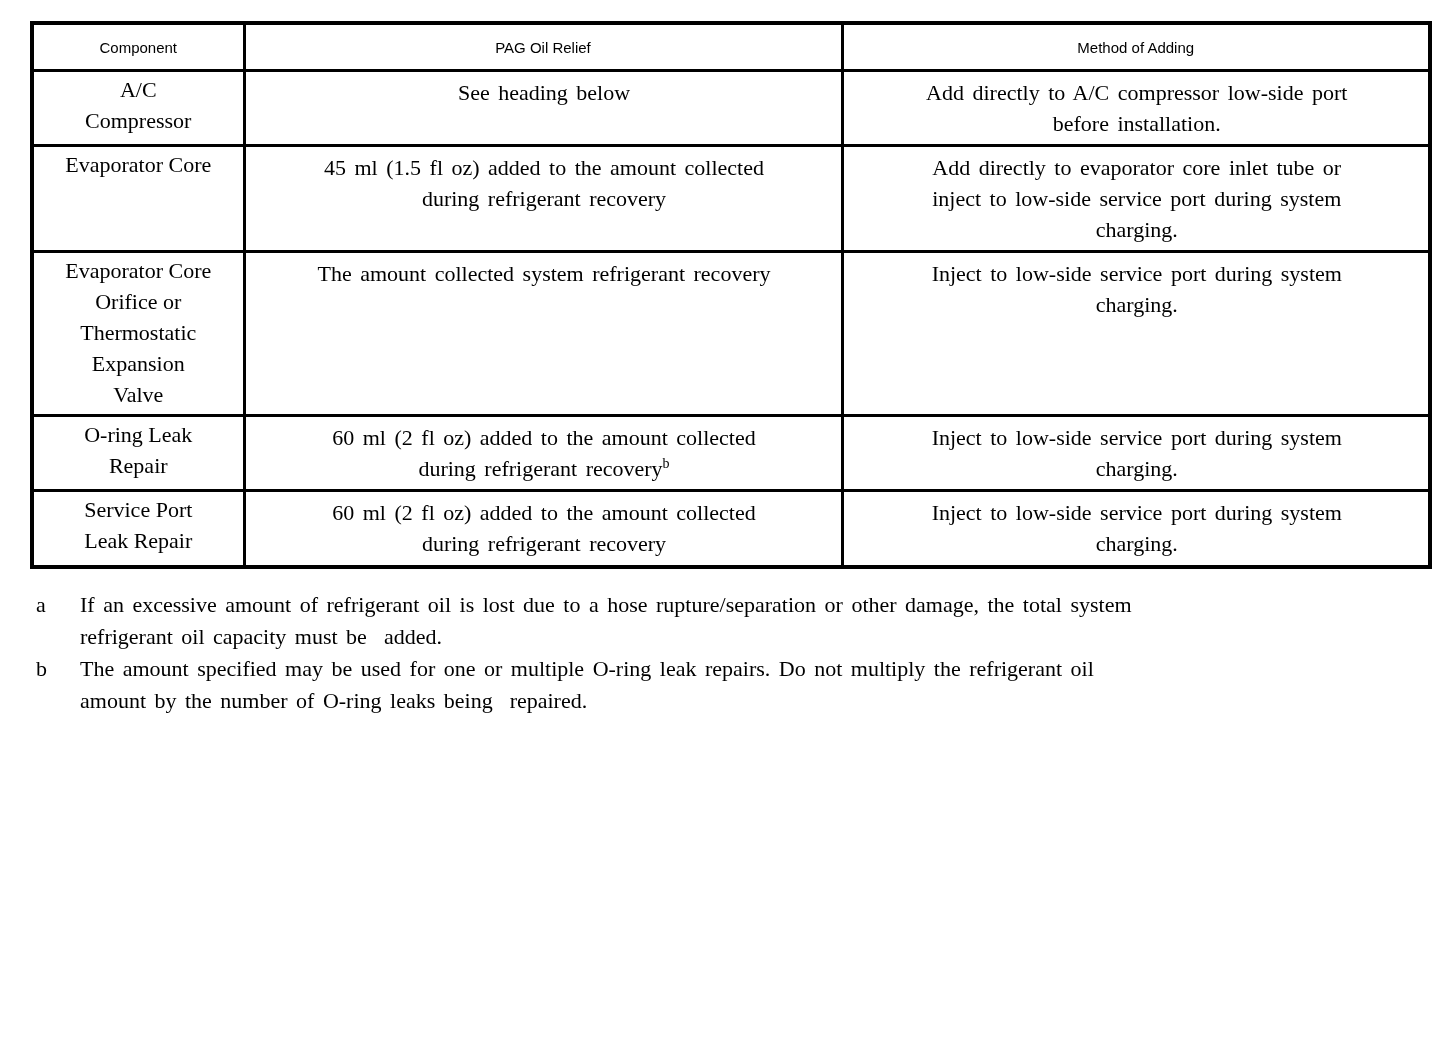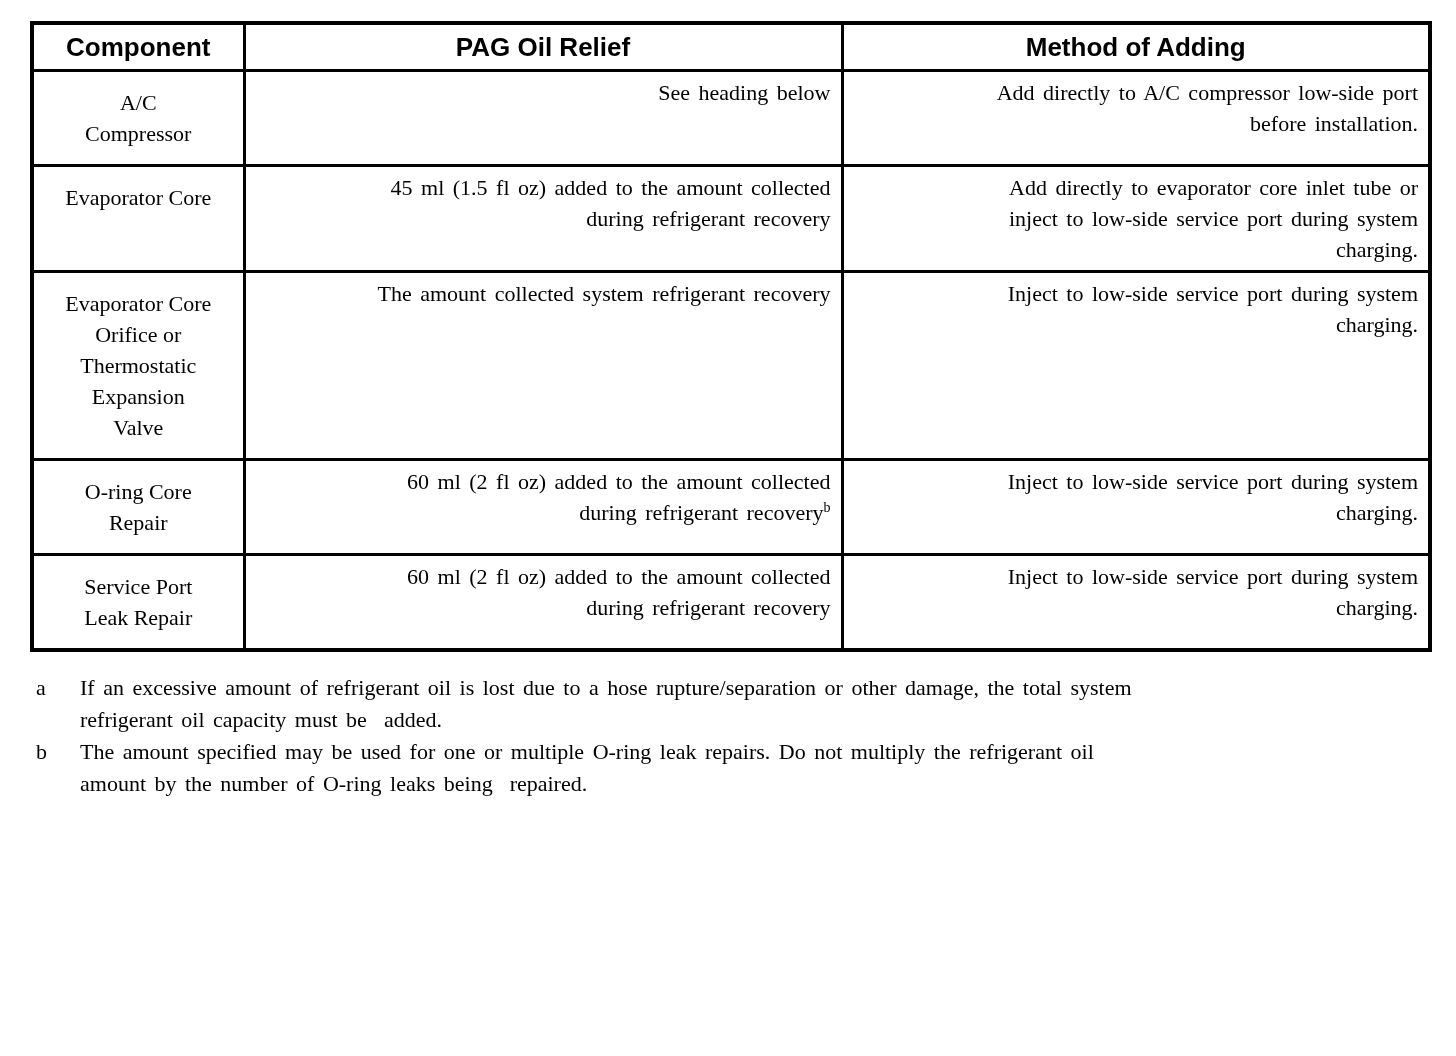--- a/index.html
+++ b/index.html
@@ -22,39 +22,39 @@
     table-layout: fixed;
   }
   table.pag-table, table.pag-table th, table.pag-table td {
     border: 3px solid #000000;
   }
   table.pag-table {
     border-width: 4px;
   }
   th.hdr {
     font-family: "Liberation Sans", sans-serif;
-    font-weight: bold;
-    font-size: 26px;
+    font-weight: normal;
+    font-size: 15px;
     vertical-align: middle;
     height: 40px;
     padding: 2px 4px;
   }
   td {
     vertical-align: top;
     font-size: 22px;
     line-height: 31px;
     box-sizing: border-box;
   }
   td.comp {
     text-align: center;
     white-space: pre-line;
-    padding: 15px 6px;
+    padding: 2px 6px;
   }
   td.amt, td.mth {
-    text-align: right;
+    text-align: center;
     white-space: pre-line;
     word-spacing: 3px;
     padding: 5px 10px 5px 12px;
   }
   sup.fn-ref {
     font-size: 14px;
     line-height: 0;
   }
   .footnotes {
     margin-top: 20px;
@@ -115,21 +115,21 @@
         <td class="comp">Evaporator Core
 Orifice or
 Thermostatic
 Expansion
 Valve</td>
         <td class="amt"><span>The amount collected system refrigerant recovery</span><sup class="fn-ref"></sup></td>
         <td class="mth">Inject to low-side service port during system
 charging.</td>
       </tr>
       <tr style="height:72px">
-        <td class="comp">O-ring Core
+        <td class="comp">O-ring Leak
 Repair</td>
         <td class="amt"><span>60 ml (2 fl oz) added to the amount collected
 during refrigerant recovery</span><sup class="fn-ref">b</sup></td>
         <td class="mth">Inject to low-side service port during system
 charging.</td>
       </tr>
       <tr style="height:76px">
         <td class="comp">Service Port
 Leak Repair</td>
         <td class="amt"><span>60 ml (2 fl oz) added to the amount collected

